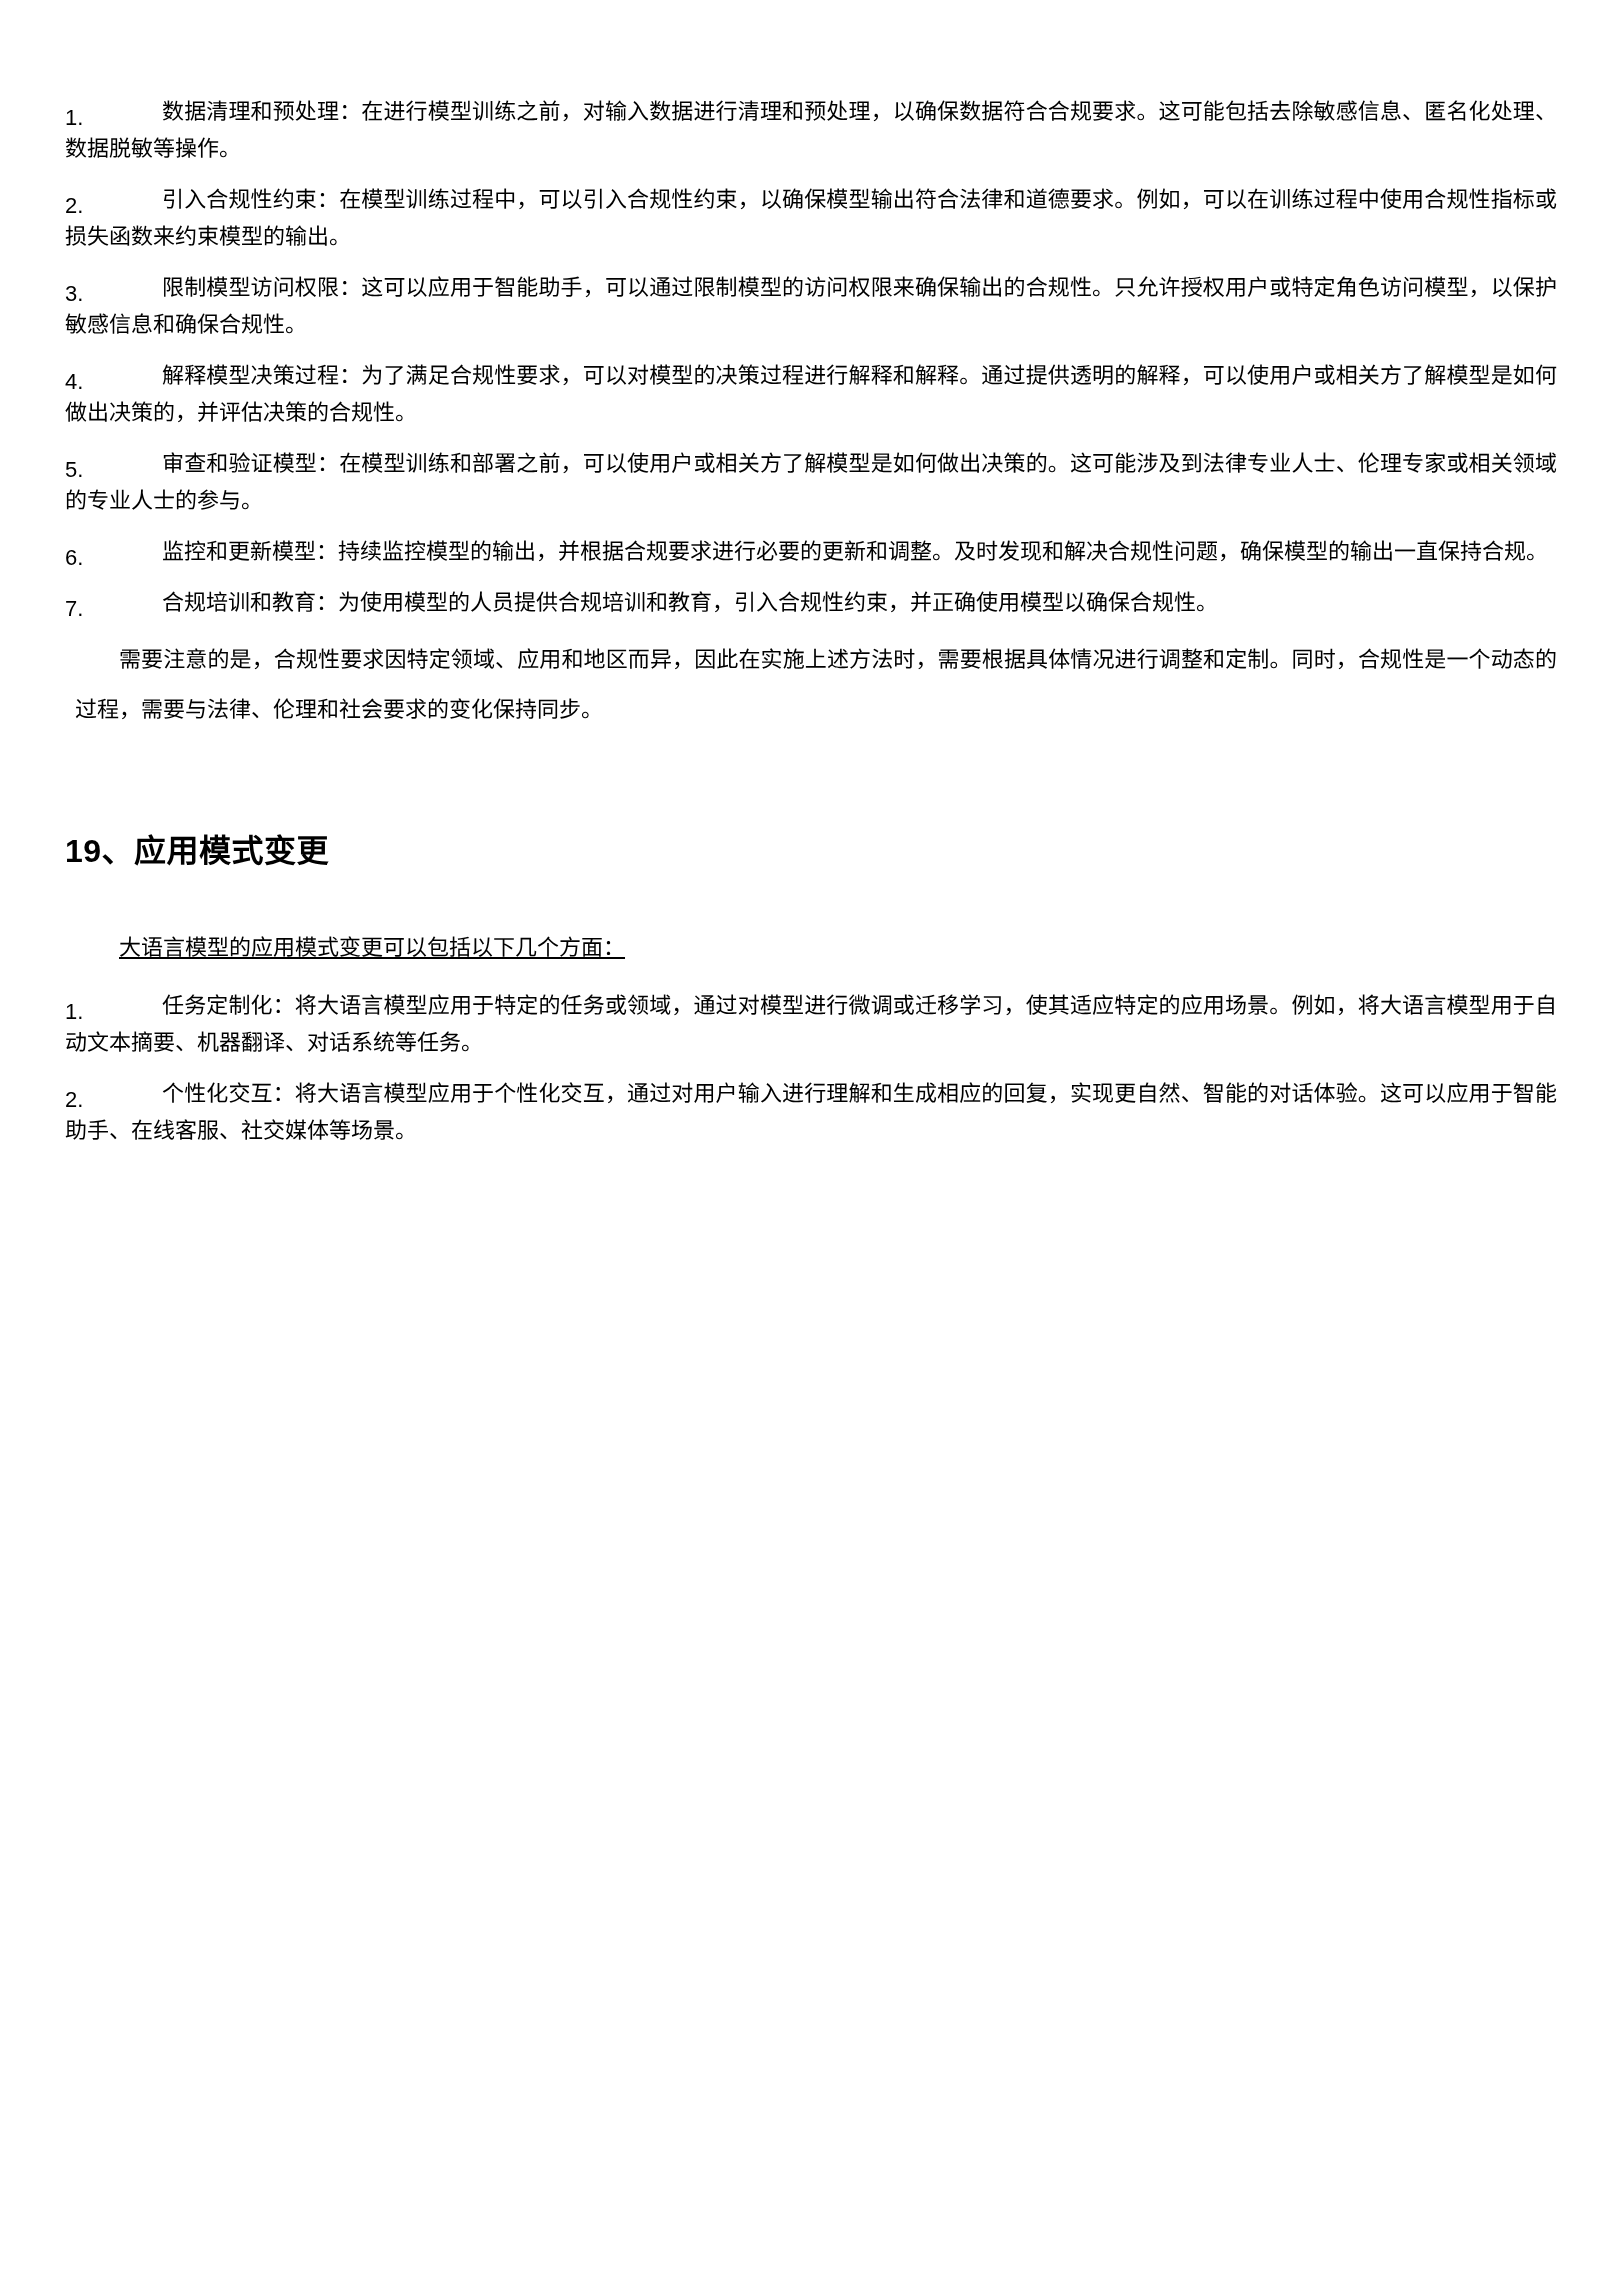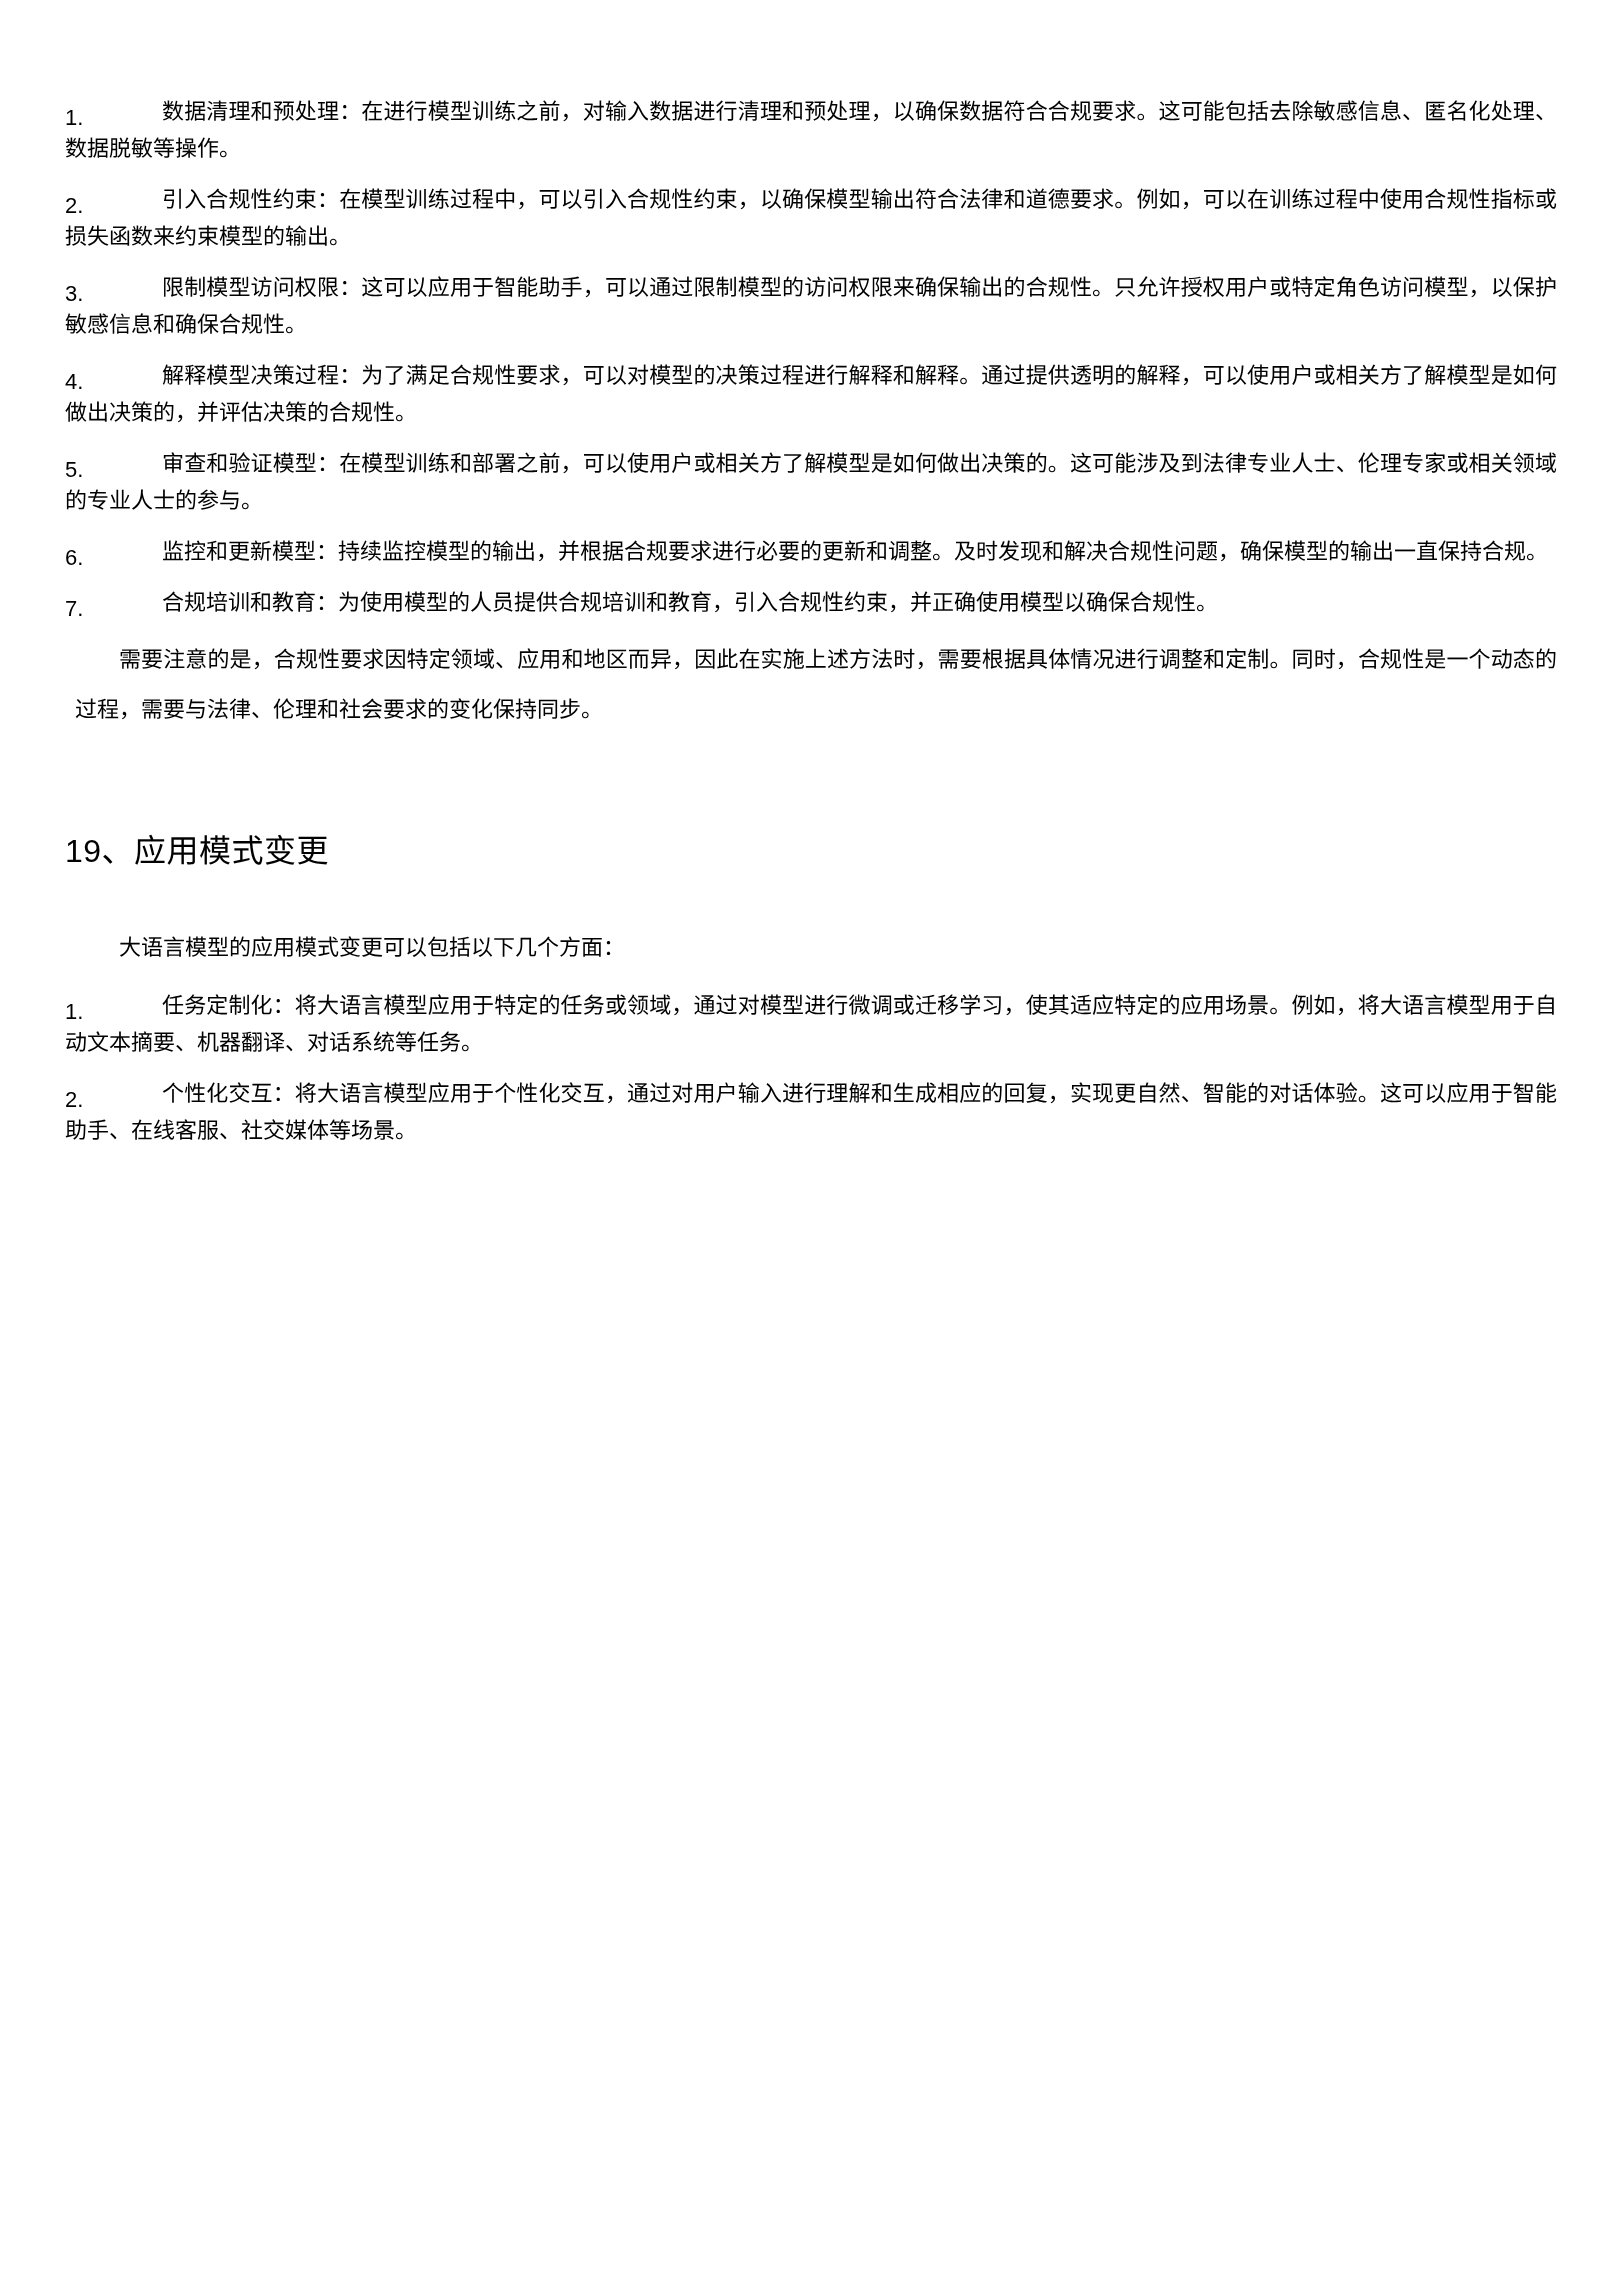--- a/index.html
+++ b/index.html
@@ -62,29 +62,30 @@
     margin: 0 0 14px 10px;
     font-size: 22px;
     line-height: 50px;
     text-align: justify;
     text-justify: inter-ideograph;
     text-indent: 44px;
     word-break: break-all;
   }
   .para.tight-indent {
     text-indent: 44px;
+    text-decoration: underline;
   }
 
   
   .section-heading {
     margin: 0;
     padding: 0;
     font-size: 32px;
     line-height: 1.25;
-    font-weight: normal;
+    font-weight: bold;
     letter-spacing: 0.5px;
   }
   .spacer-xl { height: 82px; }
   .spacer-lg { height: 52px; }
 </style>
 </head>
 <body>
 
 <div class="page">
   <div class="doc-body">

